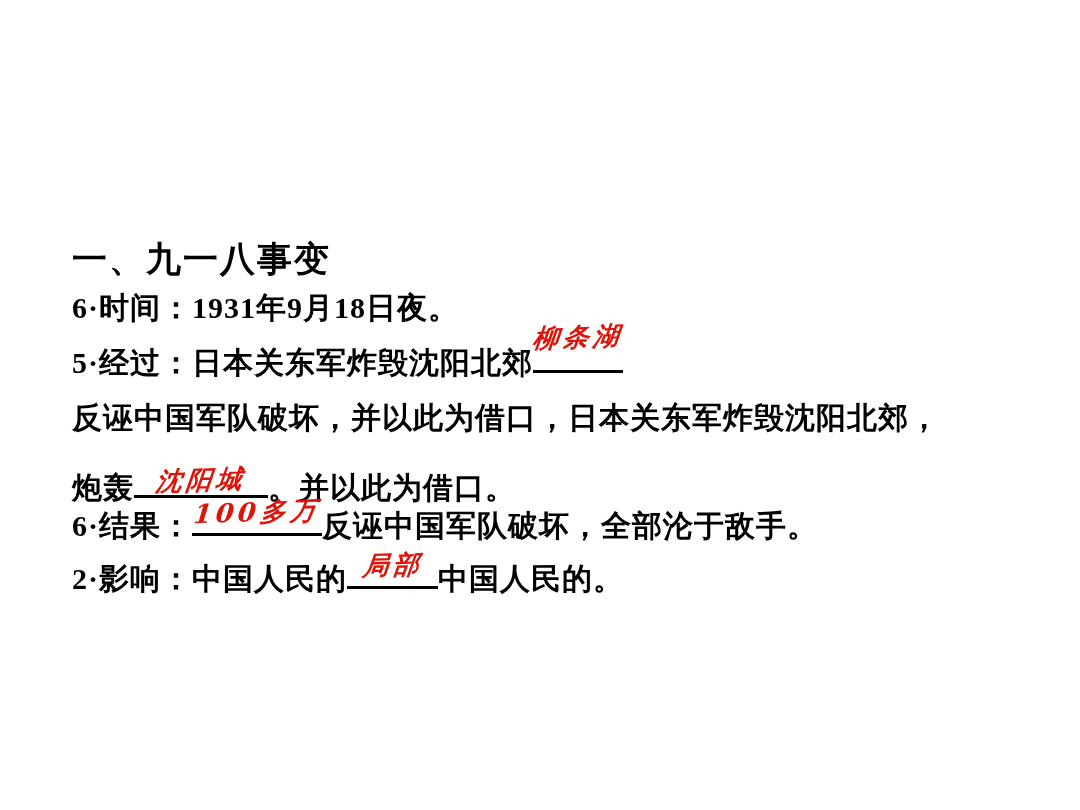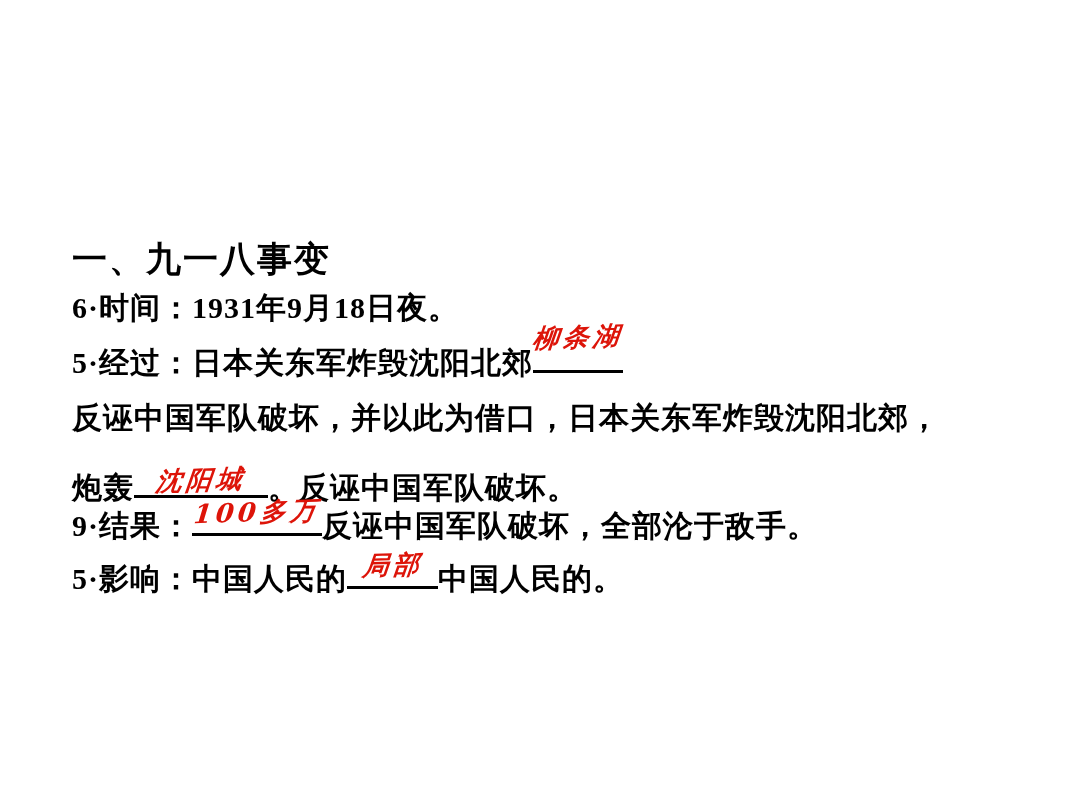--- a/index.html
+++ b/index.html
@@ -74,24 +74,24 @@
 
   <div class="line" style="top: 346px;">
     <span>5·经过：日本关东军炸毁沈阳北郊</span><span class="blank b1"><span class="answer raise-high">柳条湖</span></span>
   </div>
 
   <div class="line" style="top: 401px;">
     <span>反诬中国军队破坏，并以此为借口，日本关东军炸毁沈阳北郊，</span>
   </div>
 
   <div class="line" style="top: 454px; margin-top: 17px;">
-    <span>炮轰</span><span class="blank b2"><span class="answer on-line">沈阳城</span></span><span>。反诬中国军队破坏。</span>
+    <span>炮轰</span><span class="blank b2"><span class="answer on-line">沈阳城</span></span><span>。并以此为借口。</span>
   </div>
 
   <div class="line" style="top: 509px;">
-    <span>9·结果：</span><span class="blank b3"><span class="answer raise-mid">100多万</span></span><span>反诬中国军队破坏，全部沦于敌手。</span>
+    <span>6·结果：</span><span class="blank b3"><span class="answer raise-mid">100多万</span></span><span>反诬中国军队破坏，全部沦于敌手。</span>
   </div>
 
   <div class="line" style="top: 562px;">
-    <span>5·影响：中国人民的</span><span class="blank b4"><span class="answer raise-mid">局部</span></span><span>中国人民的。</span>
+    <span>2·影响：中国人民的</span><span class="blank b4"><span class="answer raise-mid">局部</span></span><span>中国人民的。</span>
   </div>
 
 </div>
 
 </body></html>

